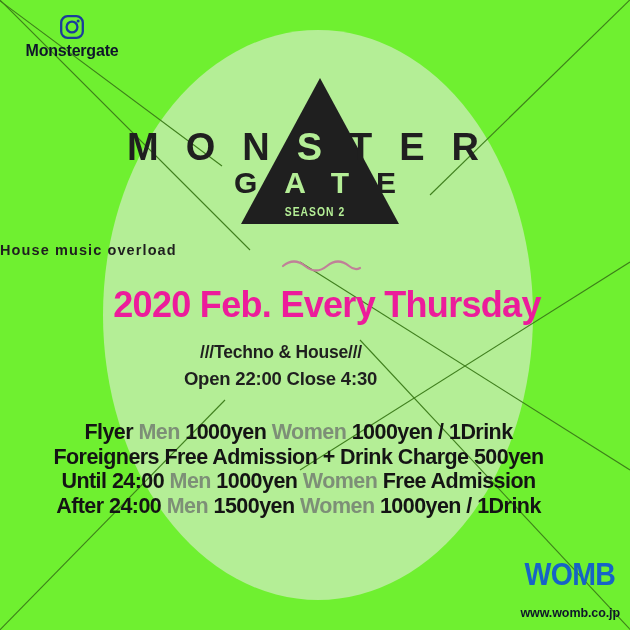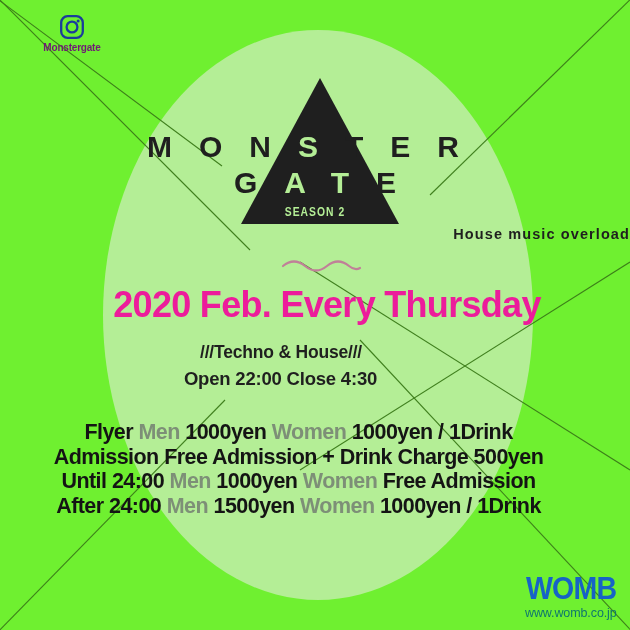--- a/index.html
+++ b/index.html
@@ -29,44 +29,44 @@
     left: 22px;
     top: 14px;
     width: 100px;
     text-align: center;
     z-index: 6;
   }
   .ig-icon { display:block; margin: 0 auto; }
   .ig-label {
     display: block;
     margin-top: 2px;
-    font-size: 10px;
-    font-weight: bold;
-    color: #701a75;
+    font-size: 16px;
+    font-weight: bold;
+    color: #0f172a;
     letter-spacing: -0.2px;
   }
 
   
   .logo-block {
     position: absolute;
     left: 0; top: 0;
     width: 630px;
     height: 630px;
     z-index: 5;
     pointer-events: none;
   }
   .logo-block > * { pointer-events: auto; }
 
   .word-monster {
     position: absolute;
     top: 126px;
     left: 0;
     width: 606px;
     text-align: center;
-    font-size: 30px;
+    font-size: 38px;
     font-weight: bold;
     letter-spacing: 27px;
     text-indent: 27px;
     line-height: 42px;
     color: #1f1f1f;
     white-space: nowrap;
   }
   .word-gate {
     position: absolute;
     top: 162px;
@@ -91,24 +91,24 @@
     text-align: center;
     font-size: 12px;
     font-weight: bold;
     letter-spacing: 1.2px;
     color: #b4ee96;
     font-family: "Liberation Sans Narrow", "Liberation Sans", sans-serif;
     transform: scaleX(0.86);
   }
   .tagline {
     position: absolute;
-    top: 226px;
-    left: 0;
-    width: 630px;
-    text-align: right;
+    top: 242px;
+    left: 0;
+    width: 630px;
+    text-align: left;
     font-size: 14.5px;
     font-weight: bold;
     letter-spacing: 1.1px;
     color: #1f1f1f;
   }
 
   
   .date-line {
     position: absolute;
     top: 284px;
@@ -182,24 +182,24 @@
     font-size: 31px;
     font-weight: bold;
     color: #1763c6;
     letter-spacing: -0.8px;
     line-height: 31px;
     font-family: "Liberation Sans Narrow", "Liberation Sans", sans-serif;
     transform: scaleX(0.92);
   }
   .womb-url {
     display: block;
-    margin-top: 2px;
+    margin-top: 16px;
     font-size: 12.5px;
-    font-weight: normal;
-    color: #0f766e;
+    font-weight: bold;
+    color: #0f172a;
     letter-spacing: -0.1px;
   }
 </style>
 </head>
 <body>
 
 <div id="poster">
 
   <svg id="bg-svg" viewBox="0 0 630 630">
     <rect x="0" y="0" width="630" height="630" fill="#6ff030"></rect>
@@ -242,21 +242,21 @@
     <div class="tagline">House music overload</div>
   </div>
 
   <div class="date-line">2020 Feb. Every Thursday</div>
 
   <div class="genre-line">///Techno &amp; House///</div>
   <div class="time-line">Open 22:00  Close 4:30</div>
 
   <div class="price-list" id="price-list">
       <div class="price-row"><span>Flyer</span><span> </span><span class="muted">Men</span><span> </span><span>1000yen</span><span> </span><span class="muted">Women</span><span> </span><span>1000yen / 1Drink</span></div>
-      <div class="price-row"><span>Admission</span><span>  </span><span>Free Admission + Drink Charge 500yen</span></div>
+      <div class="price-row"><span>Foreigners</span><span>  </span><span>Free Admission + Drink Charge 500yen</span></div>
       <div class="price-row"><span>Until 24:00</span><span> </span><span class="muted">Men</span><span> </span><span>1000yen</span><span> </span><span class="muted">Women</span><span> </span><span>Free Admission</span></div>
       <div class="price-row"><span>After 24:00</span><span> </span><span class="muted">Men</span><span> </span><span>1500yen</span><span> </span><span class="muted">Women</span><span> </span><span>1000yen / 1Drink</span></div>
     </div>
 
   <div class="womb">
     <span class="womb-mark">WOMB</span>
     <span class="womb-url">www.womb.co.jp</span>
   </div>
 
 </div>

